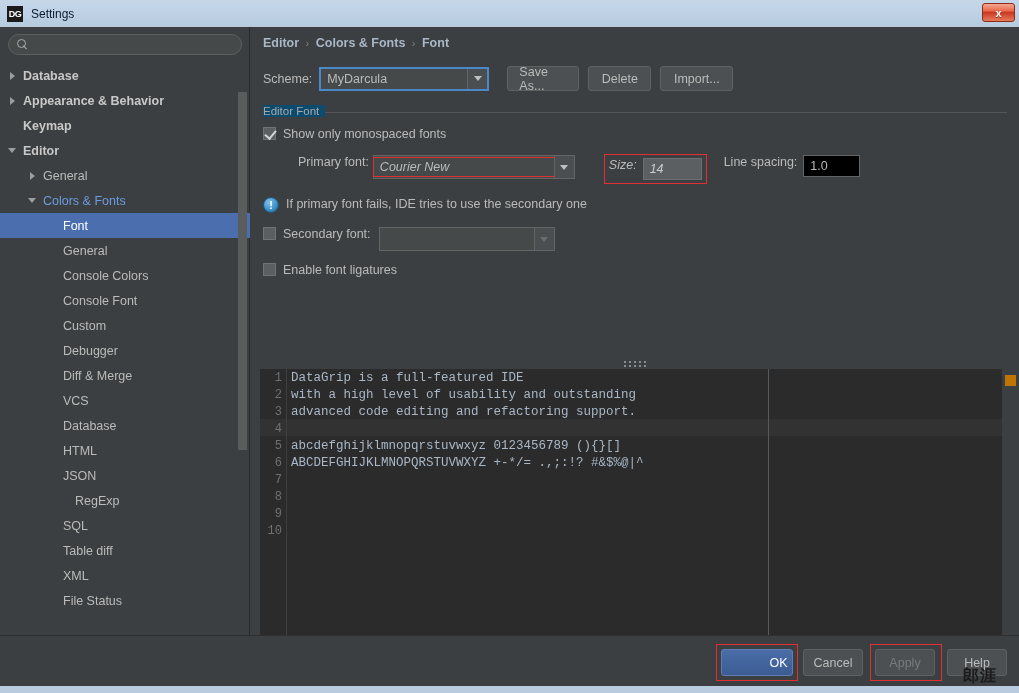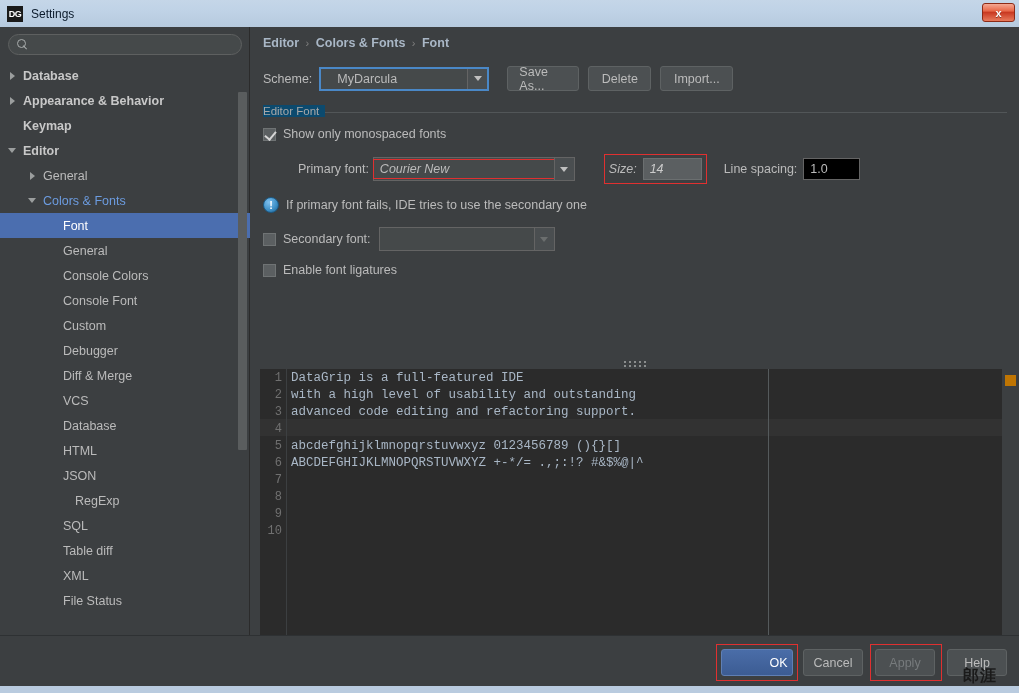--- a/index.html
+++ b/index.html
@@ -128,21 +128,21 @@
   }
   .lbl { font-size: 12.5px; color: #bbbbbb; }
 
   .combo {
     position: relative; height: 24px;
     background: #45494a; border: 1px solid #646464;
     display: flex; align-items: center;
   }
   .combo.focused { border: 2px solid #4a88c7; }
   .combo .cval {
-    padding: 0 16px; font-size: 12.5px; color: #bbbbbb;
+    padding: 0 6px; font-size: 12.5px; color: #bbbbbb;
     flex: 1; white-space: nowrap; overflow: hidden;
   }
   .combo .cbtn {
     width: 20px; height: 100%; background: #4a4e50;
     border-left: 1px solid #646464;
     display: flex; align-items: center; justify-content: center;
     cursor: pointer;
   }
   .combo .cbtn::after {
     content: ""; border-top: 5px solid #c0c0c0;
@@ -174,21 +174,21 @@
     width: 13px; height: 13px; background: #5b5f61;
     border: 1px solid #6f7374; flex: 0 0 13px;
     position: relative;
   }
   .check.checked::after {
     content: ""; position: absolute; left: 3px; top: 0px;
     width: 5px; height: 9px;
     border-right: 2px solid #d6d6d6; border-bottom: 2px solid #d6d6d6;
     transform: rotate(40deg);
   }
-  .row { display: flex; align-items: center; }
+  .row { display: flex; align-items: flex-start; }
 
   .info-icon {
     width: 16px; height: 16px; border-radius: 50%;
     background: radial-gradient(circle at 35% 30%, #7ec0ef 0%, #3d8fc6 60%, #1e5f8f 100%);
     border: 1px solid #1d5b86;
     color: #ffffff; font-size: 11px; font-weight: bold;
     display: flex; align-items: center; justify-content: center;
     flex: 0 0 16px;
   }
 

